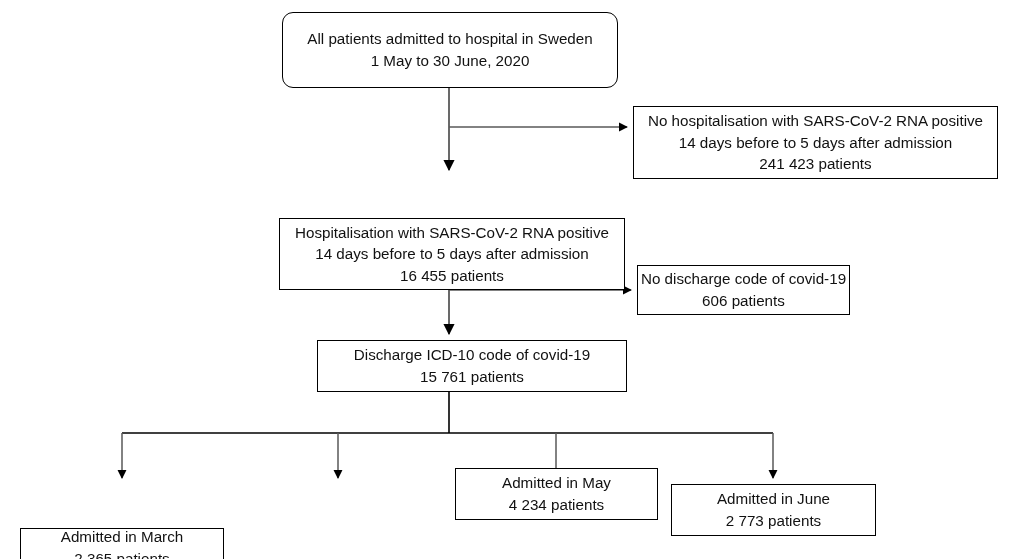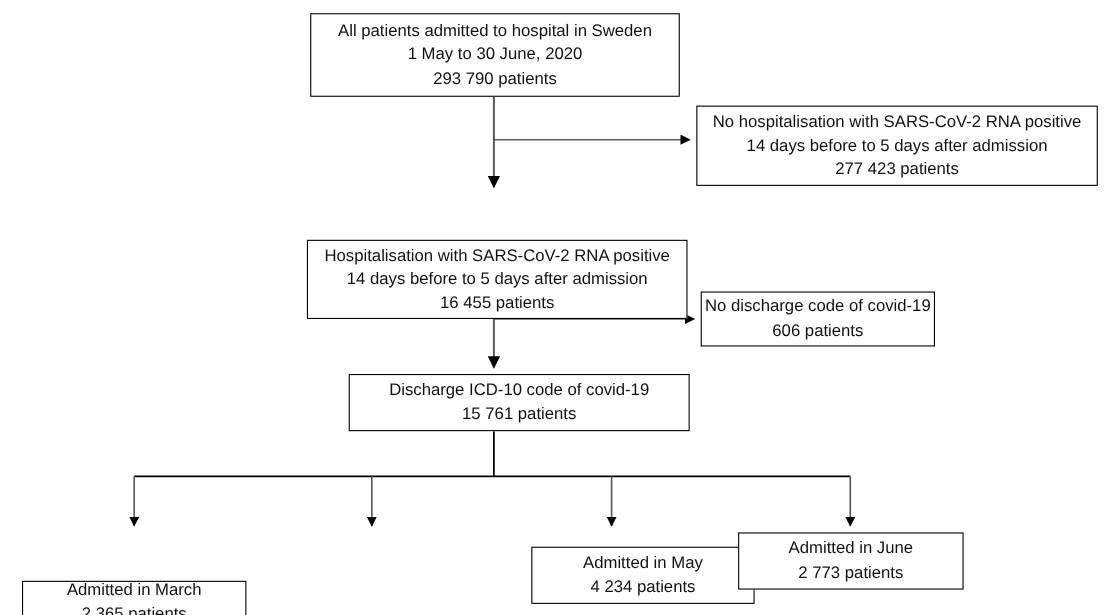--- a/index.html
+++ b/index.html
@@ -40,32 +40,32 @@
     font-size: 15.2px;
     line-height: 1.42;
     z-index: 2;
   }
   .node .ln {
     display: block;
     white-space: nowrap;
   }
 
   
-  #node-all-admissions   { left: 282px; top: 12px;  width: 336px; height: 76px; }
+  #node-all-admissions   { left: 282px; top: 12px;  width: 336px; height: 76px; border-radius: 11px; }
   #node-rna-positive     { left: 279px; top: 176px; width: 346px; height: 72px; margin-top: 42px; }
   #node-icd-covid        { left: 317px; top: 340px; width: 310px; height: 52px; }
 
   
-  #node-excl-no-rna      { left: 633px; top: 96px;  width: 365px; height: 73px; }
+  #node-excl-no-rna      { left: 633px; top: 106px;  width: 365px; height: 73px; }
   #node-excl-no-code     { left: 637px; top: 265px; width: 213px; height: 50px; }
 
   
   #node-month-march      { left: 20px;  top: 484px; width: 204px; height: 39px; margin-top: 44px; }
   #node-month-april      { left: 236px; top: 484px; width: 206px; height: 52px; }
-  #node-month-may        { left: 455px; top: 497px; width: 203px; height: 52px; margin-left: 28px; }
+  #node-month-may        { left: 455px; top: 468px; width: 203px; height: 52px; }
   #node-month-june       { left: 671px; top: 484px; width: 205px; height: 52px; }
 </style>
 </head>
 <body>
 
 <div id="canvas">
 
   <svg id="wires" viewBox="0 0 1017 559" width="1017" height="559" xmlns="http://www.w3.org/2000/svg">
     <defs>
       <marker id="arrow" viewBox="0 0 10 10" refX="9" refY="5" markerWidth="6.2" markerHeight="6.2" orient="auto-start-reverse">
@@ -87,27 +87,26 @@
 
     <line x1="122" y1="433" x2="122" y2="478" stroke="#595959" stroke-width="1.5" marker-end="url(#arrow)"></line>
     <line x1="338" y1="433" x2="338" y2="478" stroke="#595959" stroke-width="1.5" marker-end="url(#arrow)"></line>
     <line x1="556" y1="433" x2="556" y2="478" stroke="#595959" stroke-width="1.5" marker-end="url(#arrow)"></line>
     <line x1="773" y1="433" x2="773" y2="478" stroke="#595959" stroke-width="1.5" marker-end="url(#arrow)"></line>
   </svg>
 
   <div class="node" id="node-all-admissions">
     <span class="ln">All patients admitted to hospital in Sweden</span>
     <span class="ln">1 May to 30 June, 2020</span>
-    <span class="ln">293 790 patients</span>
   </div>
 
   <div class="node" id="node-excl-no-rna">
     <span class="ln">No hospitalisation with SARS-CoV-2 RNA positive</span>
     <span class="ln">14 days before to 5 days after admission</span>
-    <span class="ln">277 423 patients</span>
+    <span class="ln">241 423 patients</span>
   </div>
 
   <div class="node" id="node-rna-positive">
     <span class="ln">Hospitalisation with SARS-CoV-2 RNA positive</span>
     <span class="ln">14 days before to 5 days after admission</span>
     <span class="ln">16 455 patients</span>
   </div>
 
   <div class="node" id="node-excl-no-code">
     <span class="ln">No discharge code of covid-19</span>

